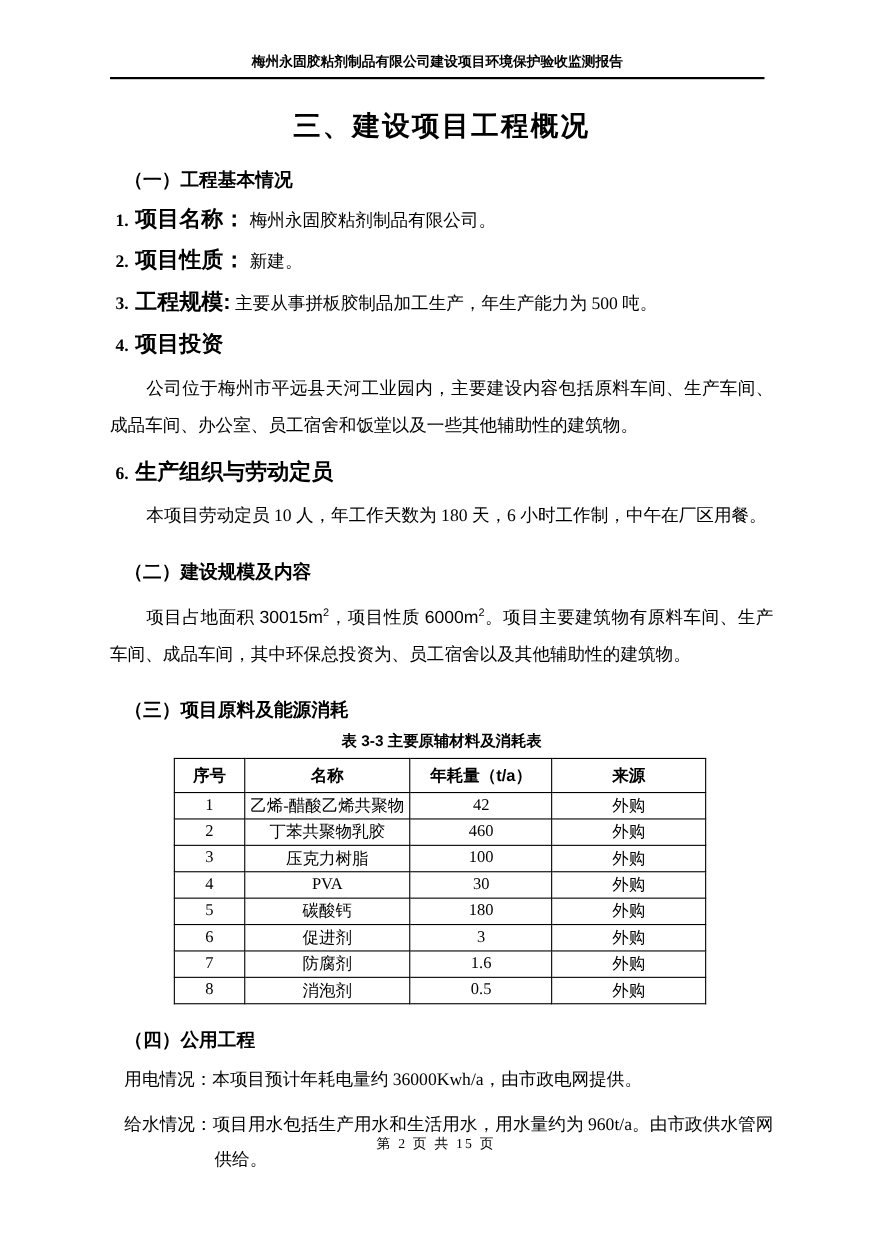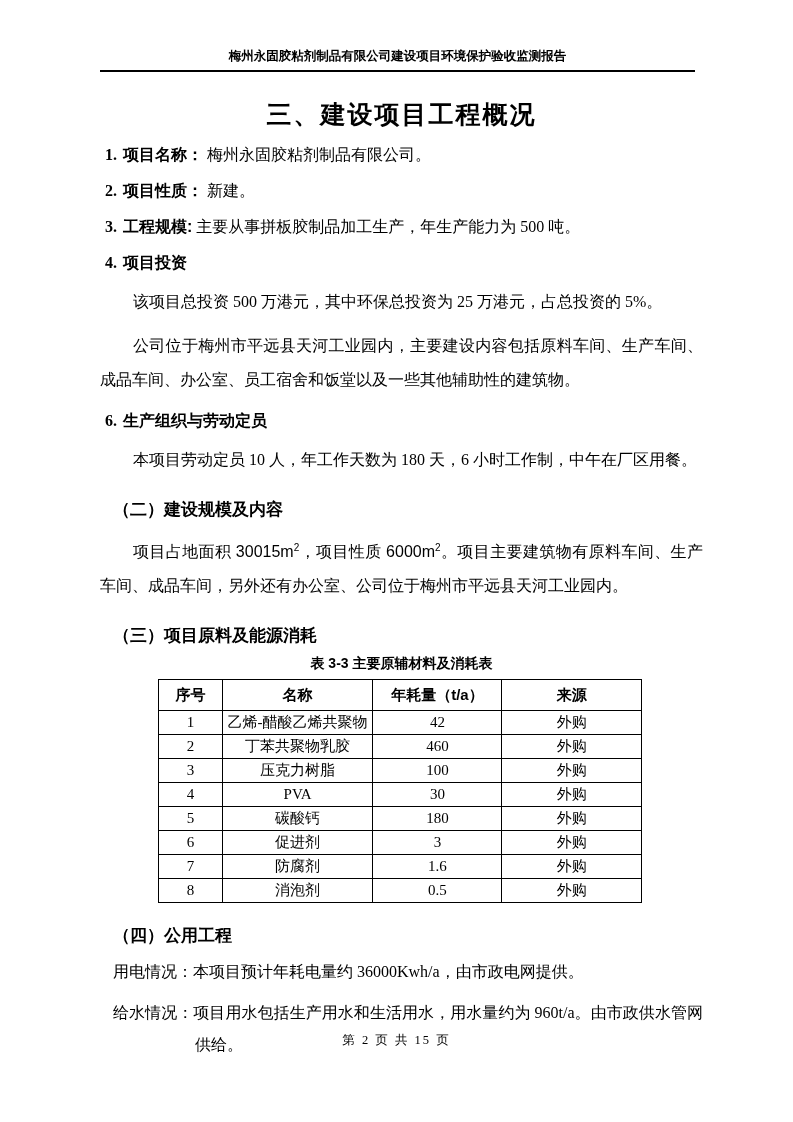--- a/index.html
+++ b/index.html
@@ -33,21 +33,21 @@
     margin-top:21px; padding-left:13px;
     font-family:"Liberation Sans","DejaVu Sans",sans-serif;
     font-size:17px; font-weight:bold;
   }
 
   .item { margin-top:12px; padding-left:5px; font-size:16px; line-height:24px; }
   .item .num { font-weight:bold; margin-right:6px; }
   .item .ilabel {
     font-weight:bold; margin-right:4px;
     font-family:Liberation Sans, sans-serif;
-    font-size:16px;
+    font-size:20px;
   }
   .item .itext { font-size:16px; }
 
   .body-para {
     margin-top:10px; font-size:16px; line-height:34px;
     text-align:justify; text-indent:33px;
   }
   .num-sans { font-family:"Liberation Sans","DejaVu Sans",sans-serif; }
   sup { font-size:10px; }
 
@@ -93,44 +93,44 @@
 <div class="page">
 
   <div class="doc-header">
     <span>梅州永固胶粘剂制品有限公司建设项目环境保护验收监测报告</span>
   </div>
 
   <div class="content">
 
     <h1 class="doc-title">三、建设项目工程概况</h1>
 
+    <div class="sec-heading">（一）工程基本情况</div>
 
     <p class="item">
       <span class="num">1.</span><span class="ilabel">项目名称：</span><span class="itext">梅州永固胶粘剂制品有限公司。</span>
     </p>
     <p class="item">
       <span class="num">2.</span><span class="ilabel">项目性质：</span><span class="itext">新建。</span>
     </p>
     <p class="item">
       <span class="num">3.</span><span class="ilabel">工程规模:</span><span class="itext">主要从事拼板胶制品加工生产，年生产能力为 500 吨。</span>
     </p>
     <p class="item">
       <span class="num">4.</span><span class="ilabel">项目投资</span>
     </p>
-    <p class="body-para">该项目总投资 500 万港元，其中环保总投资为 25 万港元，占总投资的 5%。</p>
 
     <p class="body-para">公司位于梅州市平远县天河工业园内，主要建设内容包括原料车间、生产车间、成品车间、办公室、员工宿舍和饭堂以及一些其他辅助性的建筑物。</p>
 
     <p class="item">
       <span class="num">6.</span><span class="ilabel">生产组织与劳动定员</span>
     </p>
     <p class="body-para">本项目劳动定员 10 人，年工作天数为 180 天，6 小时工作制，中午在厂区用餐。</p>
 
     <div class="sec-heading">（二）建设规模及内容</div>
-    <p class="body-para"><span>项目占地面积 </span><span class="num-sans">30015m</span><sup class="num-sans">2</sup><span>，项目性质 </span><span class="num-sans">6000m</span><sup class="num-sans">2</sup><span>。项目主要建筑物有原料车间、生产车间、成品车间，另外还有办公室、公司位于梅州市平远县天河工业园内。</span></p>
+    <p class="body-para"><span>项目占地面积 </span><span class="num-sans">30015m</span><sup class="num-sans">2</sup><span>，项目性质 </span><span class="num-sans">6000m</span><sup class="num-sans">2</sup><span>。项目主要建筑物有原料车间、生产车间、成品车间，其中环保总投资为、员工宿舍以及其他辅助性的建筑物。</span></p>
 
     <div class="sec-heading">（三）项目原料及能源消耗</div>
     <div class="table-title">表 3-3 主要原辅材料及消耗表</div>
 
     <table class="materials">
       <colgroup>
         <col class="col-no">
           <col class="col-name">
           <col class="col-qty">
           <col class="col-src">

